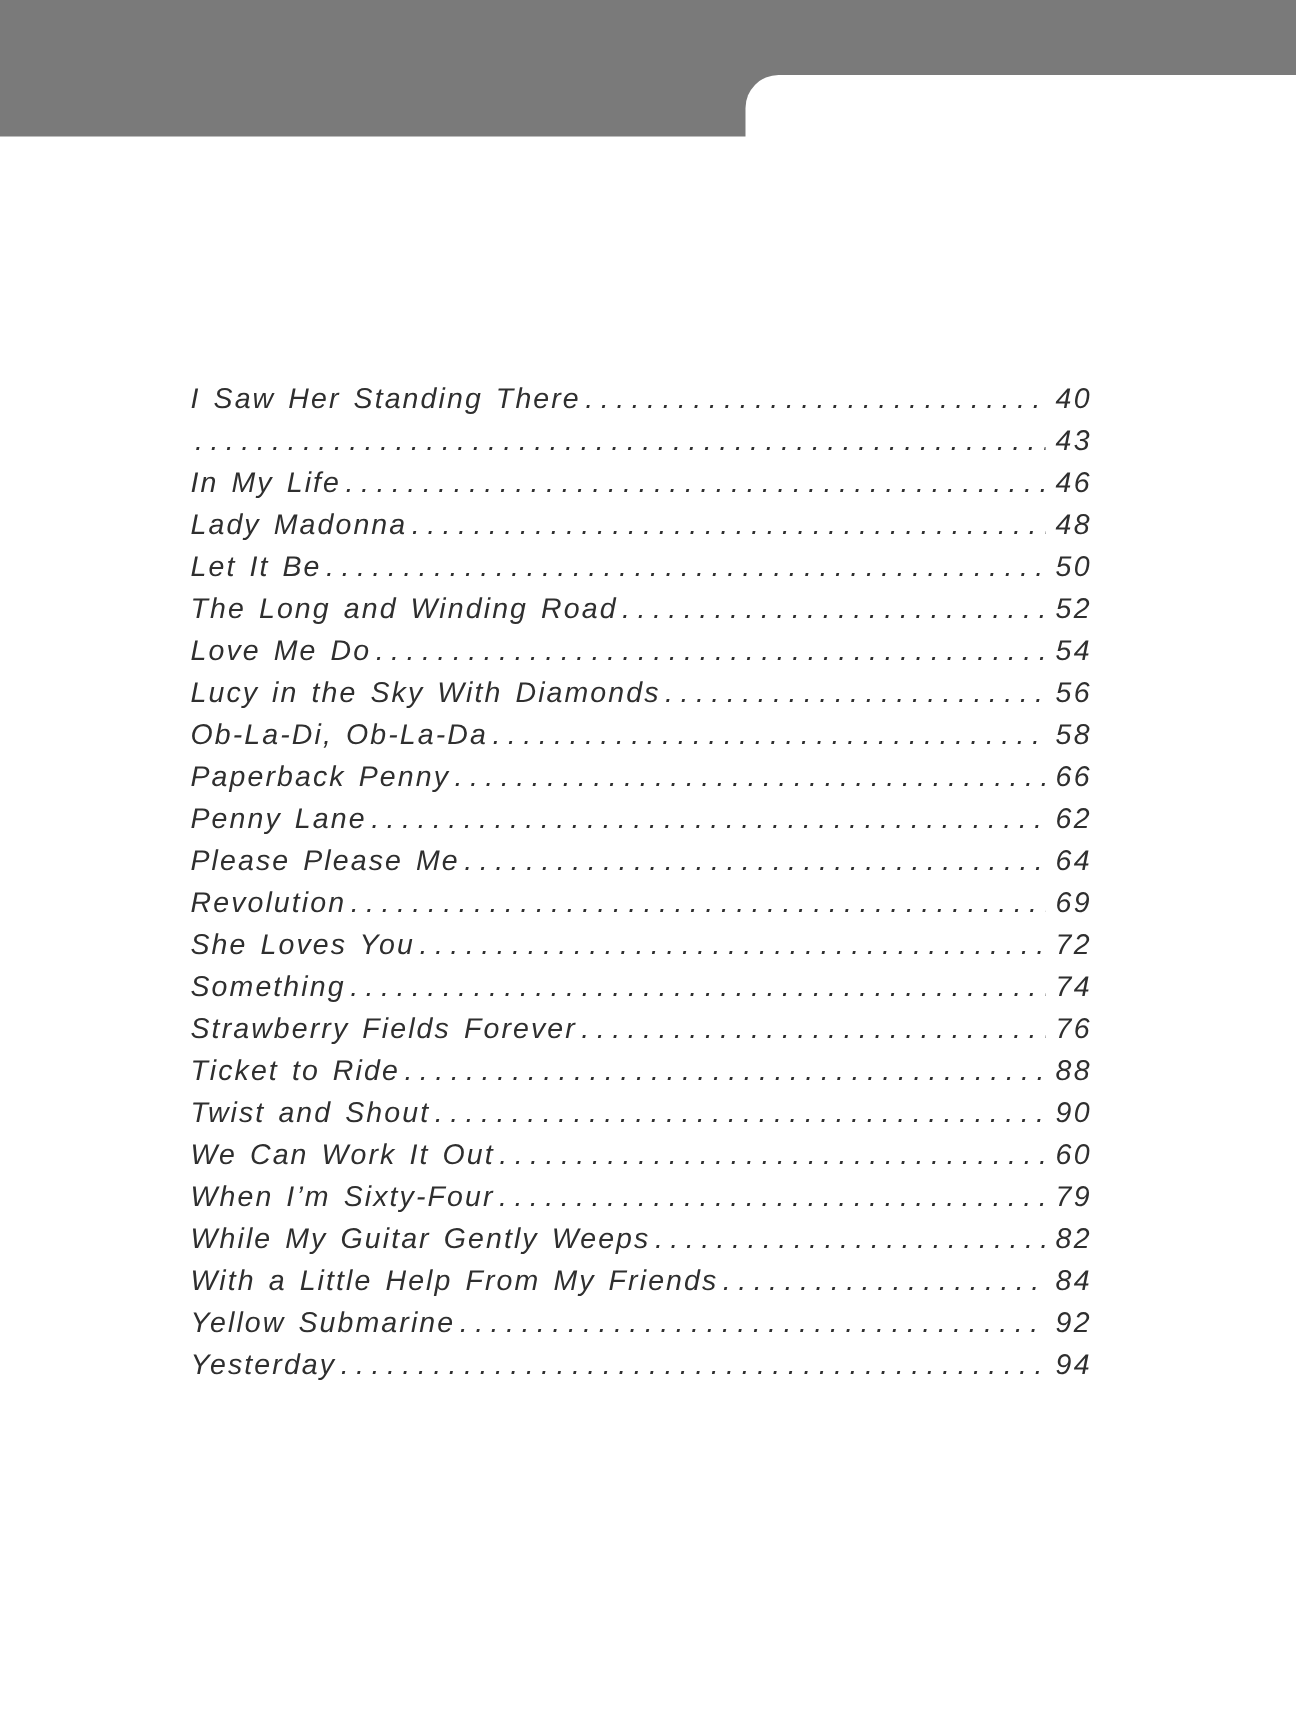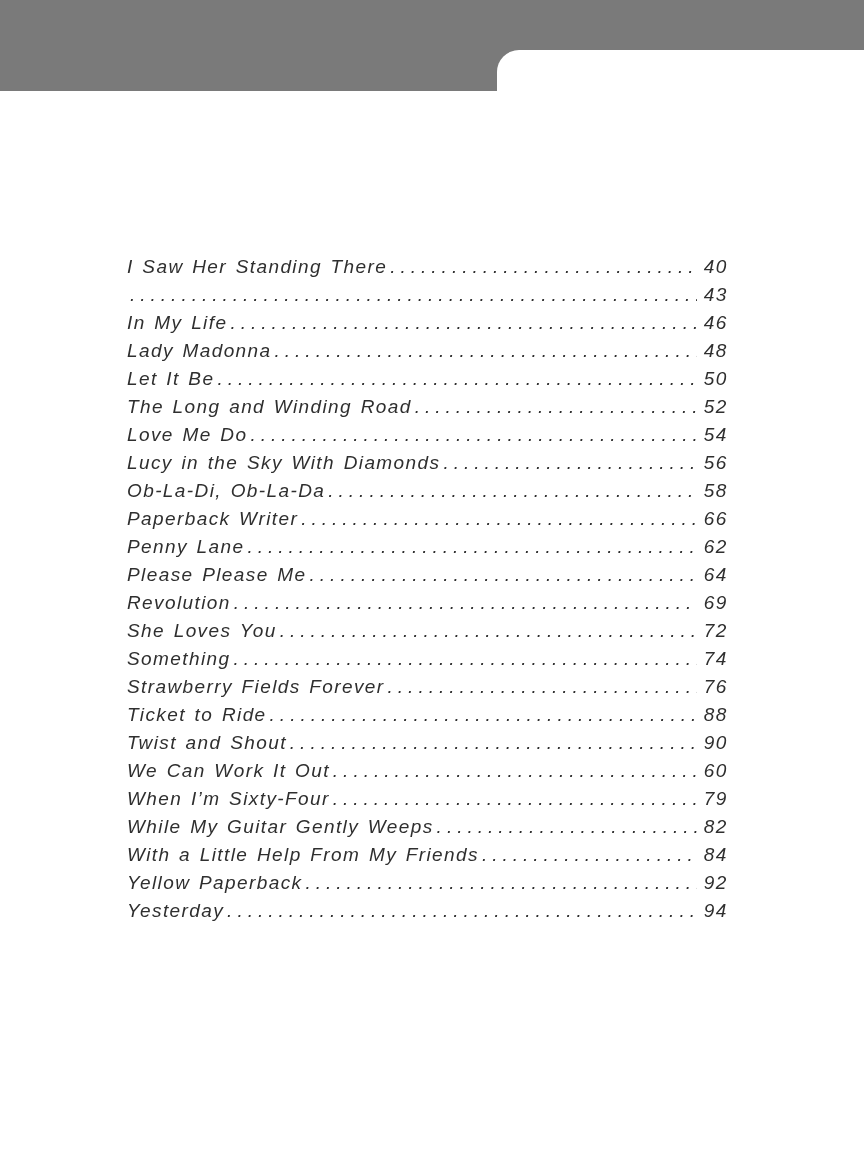--- a/index.html
+++ b/index.html
@@ -132,21 +132,21 @@
       <span class="page">56</span>
     </div>
 
     <div class="toc-row">
       <span class="title">Ob-La-Di, Ob-La-Da</span>
       <span class="leader"></span>
       <span class="page">58</span>
     </div>
 
     <div class="toc-row">
-      <span class="title">Paperback Writer</span>
+      <span class="title">Paperback Penny</span>
       <span class="leader"></span>
       <span class="page">66</span>
     </div>
 
     <div class="toc-row">
       <span class="title">Penny Lane</span>
       <span class="leader"></span>
       <span class="page">62</span>
     </div>
 
@@ -210,21 +210,21 @@
       <span class="page">82</span>
     </div>
 
     <div class="toc-row">
       <span class="title">With a Little Help From My Friends</span>
       <span class="leader"></span>
       <span class="page">84</span>
     </div>
 
     <div class="toc-row">
-      <span class="title">Yellow Paperback</span>
+      <span class="title">Yellow Submarine</span>
       <span class="leader"></span>
       <span class="page">92</span>
     </div>
 
     <div class="toc-row">
       <span class="title">Yesterday</span>
       <span class="leader"></span>
       <span class="page">94</span>
     </div>
   </div>

